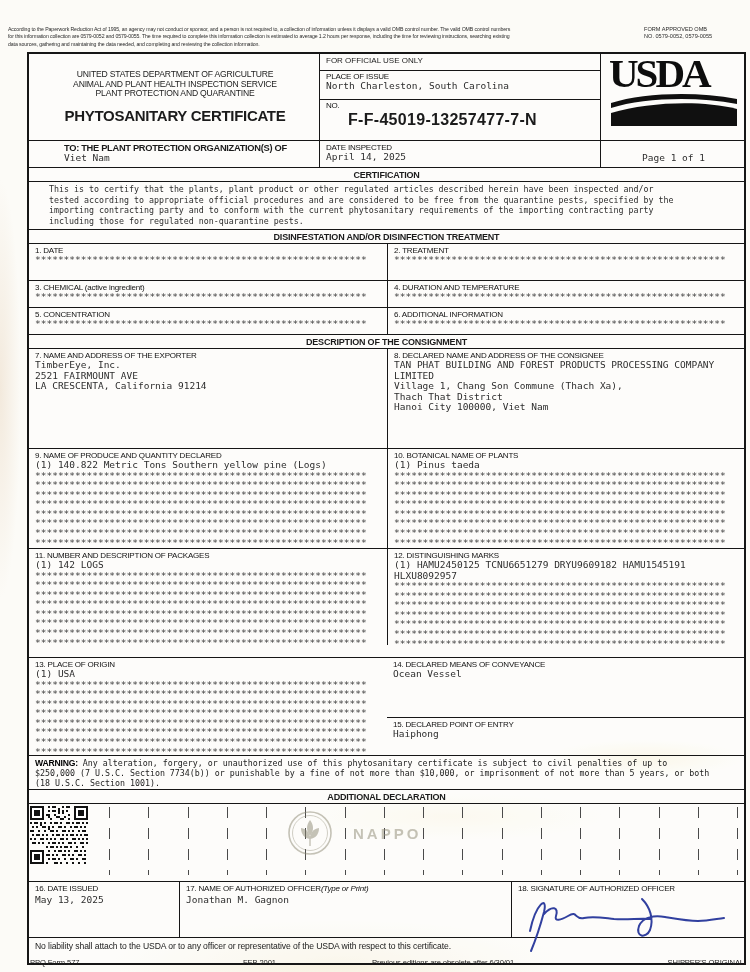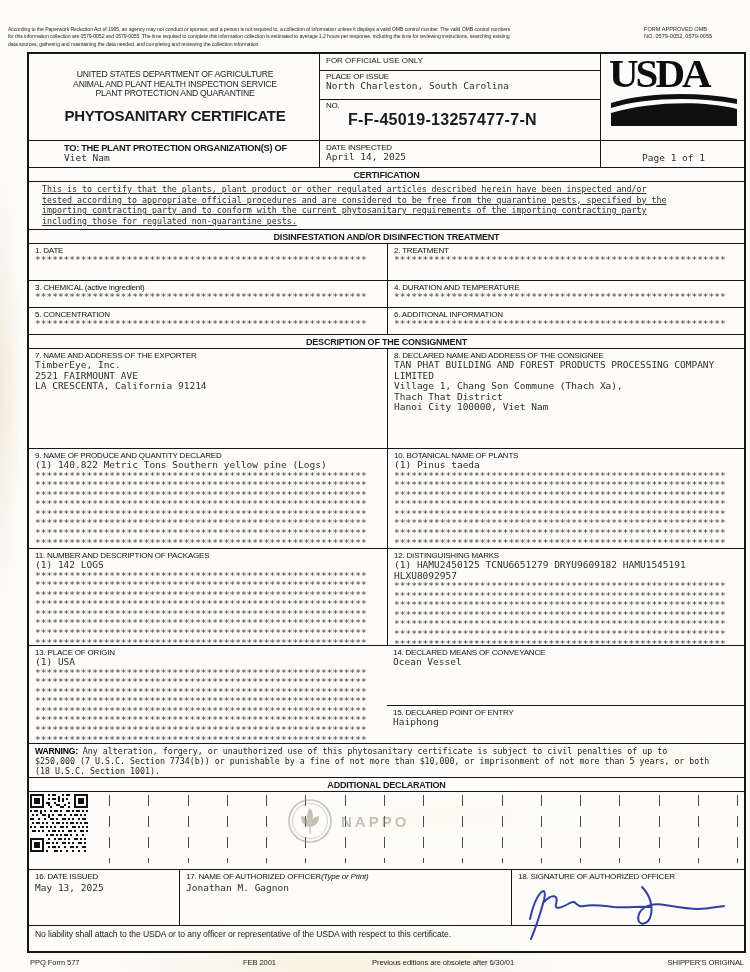--- a/index.html
+++ b/index.html
@@ -40,39 +40,39 @@
   .cert-no { font-size:16px; font-weight:bold; letter-spacing:.3px; margin:1px 0 0 22px; }
   .hdr-usda { flex:1; padding:2px 4px 0 8px; }
   .usda-word { font-family:"Liberation Serif", serif; font-weight:bold; font-size:41px; line-height:34px; letter-spacing:-3px; color:#0d0d0d; }
   .hdr2 { height:27px; }
   .to-cell { width:290px;padding-left:35px; }
   .to-lbl { font-weight:bold; font-size:9.3px; letter-spacing:-.3px; }
   .date-cell { width:281px; }
   .page-cell { flex:1; text-align:center; padding-top:6px; }
 
   .stmt { height:48px; }
-  .stmt .mono { font-size:8.3px; line-height:10.5px; padding:2px 13px;text-decoration:underline; }
+  .stmt .mono { font-size:8.3px; line-height:10.5px; padding:2px 20px; }
 
   .r12 { height:37px; } .r34 { height:27px; } .r56 { height:27px; }
   .c-l { width:358px; } .c-r { flex:1; }
 
-  .r78 { height:100px; } .r910 { height:100px; } .r1112 { height:97px; } .r13 { height:98px; }
+  .r78 { height:100px; } .r910 { height:100px; } .r1112 { height:97px; } .r13 { height:98px;margin-top:12px; }
   .rightsplit { flex:1; display:flex; flex-direction:column; padding:0; }
   .rs-top { height:60px; border-bottom:1px solid #161616; padding:2px 4px 1px 6px; }
   .rs-bot { flex:1; padding:2px 4px 1px 6px; }
 
   .warn { height:34px; padding:2px 6px; white-space:pre; font-family:"DejaVu Sans Mono", monospace; font-size:8.3px; line-height:10.2px; color:#222; border-top:1px solid #161616; }
   .warn b { font-family:"Liberation Sans", sans-serif; font-size:8.6px; letter-spacing:-.2px; color:#000; }
 
   .decl { position:relative; height:78px; border-top:1px solid #161616; overflow:hidden; }
   .qr { position:absolute; left:1px; top:2px; width:58px; height:58px; }
   .ticks { position:absolute; left:80px; right:6px; top:3px; height:68px; display:flex; justify-content:space-between; }
   .tick { width:1px; background:repeating-linear-gradient(180deg,#4a4a4a 0 11px, transparent 11px 21px); }
   .watermark { position:absolute; left:258px; top:6px; display:flex; align-items:center; opacity:.5; }
-  .wm-text { font-weight:bold; font-size:15px; letter-spacing:3px; color:#8d8974; margin-left:8px; }
+  .wm-text { font-weight:bold; font-size:15px; letter-spacing:3px; color:#8d8974; margin-left:20px; }
 
   .r-off { height:56px; }
   .r-off .cell { overflow:visible; }
   .off-c1 { width:150px; } .off-c2 { width:332px; } .off-c3 { flex:1; }
   .sig { position:absolute; left:4px; top:9px; z-index:3; }
 
   .liab { height:26px; border-top:1px solid #161616; padding:3px 6px; font-size:8.6px; letter-spacing:-.1px; }
 
   .footer { position:absolute; top:958px; left:27px; width:719px; height:12px; font-size:7.6px; letter-spacing:-.1px; color:#222; }
   .footer span { position:absolute; top:0; }

